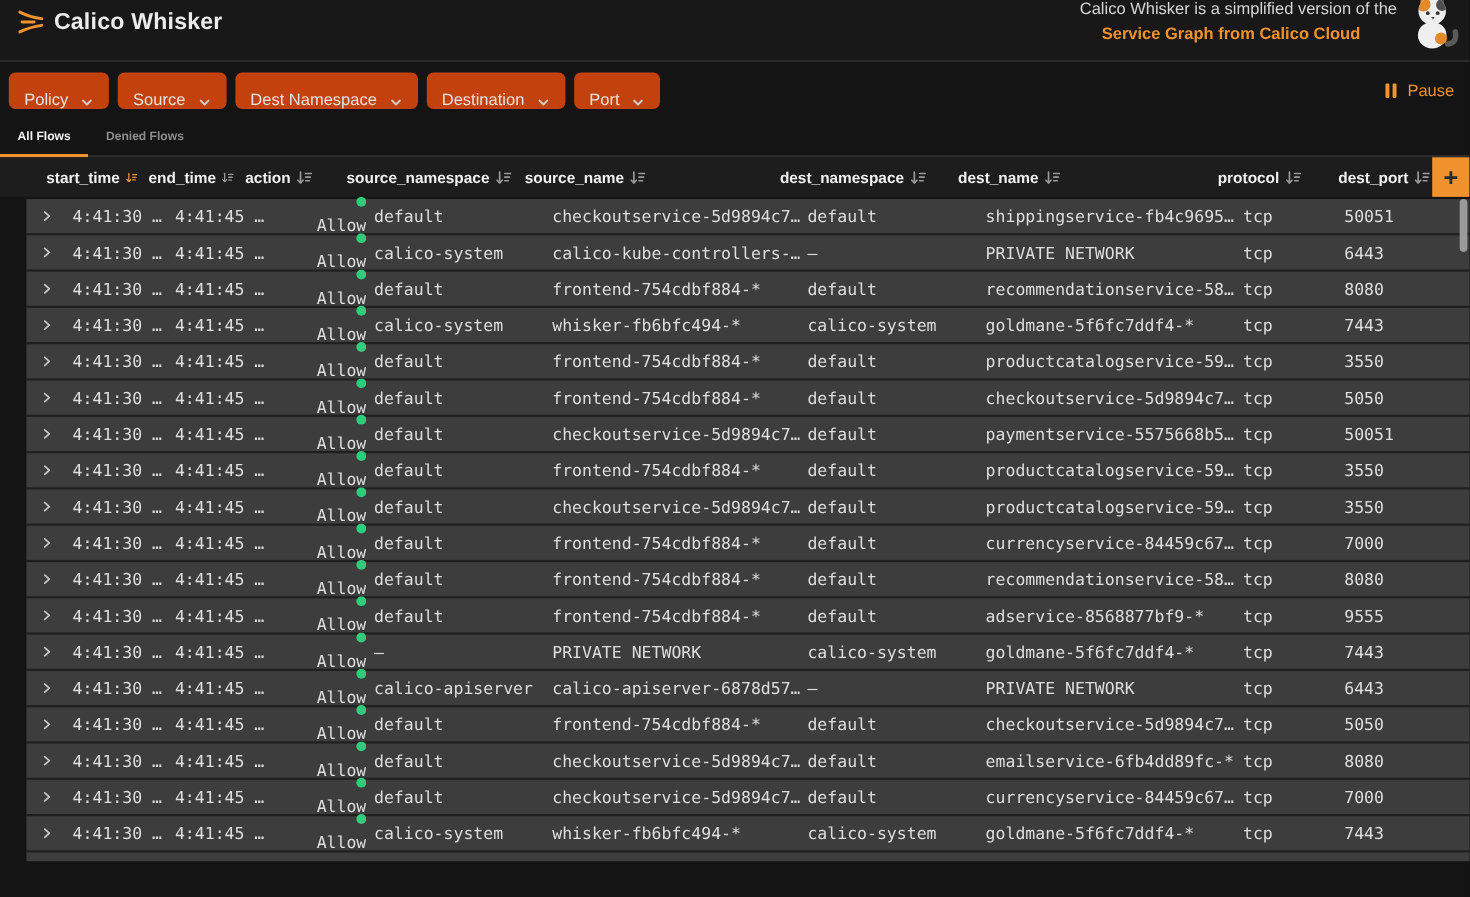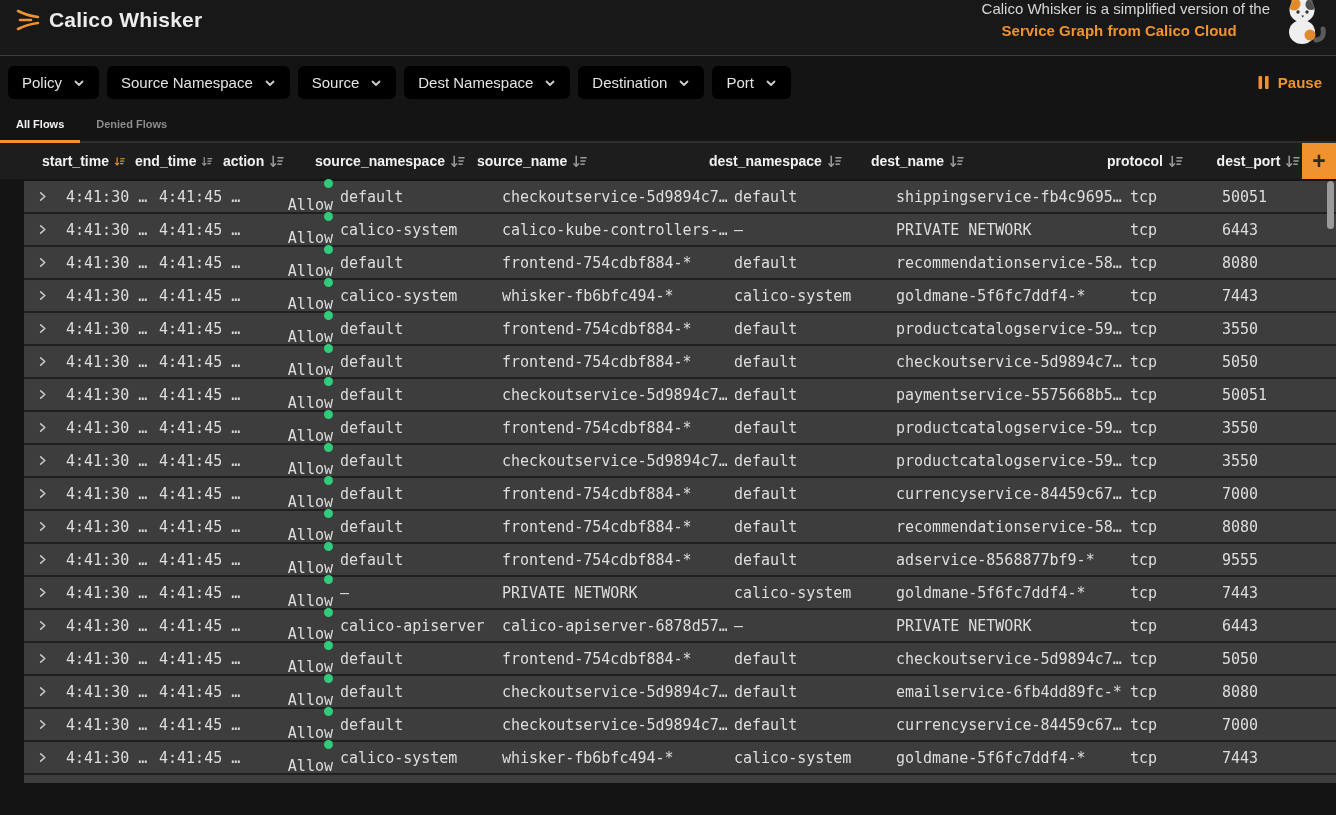--- a/index.html
+++ b/index.html
@@ -22,29 +22,29 @@
   .brand { display: flex; align-items: center; gap: 7px; }
   .app-title { font-size: 21px; font-weight: bold; color: #ececec; letter-spacing: .2px; }
   .tagline { margin-left: auto; text-align: left; line-height: 1.45; font-size: 15px; color: #d6d6d6; }
   .tagline a { color: var(--accent); font-weight: bold; text-decoration: none; margin-left: 20px; }
   .mascot { margin-left: 10px; flex: none; }
 
   
   .filterbar { display: flex; align-items: center; padding: 10px 12px 8px 8px; }
   .filters { display: flex; gap: 8px; }
   .filter-btn {
-    display: flex; align-items: center; gap: 11px;
-    background: #000000; color: #e4e4e4; border: none; border-radius: 6px;
+    display: flex; align-items: flex-end; gap: 11px;
+    background: #c2410c; color: #e4e4e4; border: none; border-radius: 6px;
     height: 33px; padding: 0 14px; font-size: 15px; font-family: inherit; cursor: pointer;
     white-space: nowrap;
   }
   .pause-btn {
     margin-left: auto; display: flex; align-items: center; gap: 8px;
     background: none; border: none; color: var(--accent);
-    font-size: 15px; font-weight: bold; font-family: inherit; cursor: pointer; padding-right: 2px;
+    font-size: 15px; font-weight: normal; font-family: inherit; cursor: pointer; padding-right: 2px;
   }
 
   
   .tabs { display: flex; border-bottom: 2px solid #2e2e2e; height: 36px; }
   .tab {
     height: 36px; padding: 0 16px; display: flex; align-items: center;
     font-size: 11px; font-weight: bold; color: #8d8d8d;
     margin-bottom: -2px; border-bottom: 3px solid transparent; cursor: pointer;
     white-space: nowrap;
   }
@@ -131,26 +131,20 @@
 
 <div class="filterbar">
   <div class="filters" id="filters">
       <button class="filter-btn">
         <span>Policy</span>
         <svg width="12" height="12" viewBox="0 0 12 12" fill="none" stroke="#cfcfcf" stroke-width="1.8" stroke-linecap="round" stroke-linejoin="round">
           <path d="M2.5 4.5L6 8l3.5-3.5"></path>
         </svg>
       </button>
       <button class="filter-btn">
-        <span>Source Namespace</span>
-        <svg width="12" height="12" viewBox="0 0 12 12" fill="none" stroke="#cfcfcf" stroke-width="1.8" stroke-linecap="round" stroke-linejoin="round">
-          <path d="M2.5 4.5L6 8l3.5-3.5"></path>
-        </svg>
-      </button>
-      <button class="filter-btn">
         <span>Source</span>
         <svg width="12" height="12" viewBox="0 0 12 12" fill="none" stroke="#cfcfcf" stroke-width="1.8" stroke-linecap="round" stroke-linejoin="round">
           <path d="M2.5 4.5L6 8l3.5-3.5"></path>
         </svg>
       </button>
       <button class="filter-btn">
         <span>Dest Namespace</span>
         <svg width="12" height="12" viewBox="0 0 12 12" fill="none" stroke="#cfcfcf" stroke-width="1.8" stroke-linecap="round" stroke-linejoin="round">
           <path d="M2.5 4.5L6 8l3.5-3.5"></path>
         </svg>

